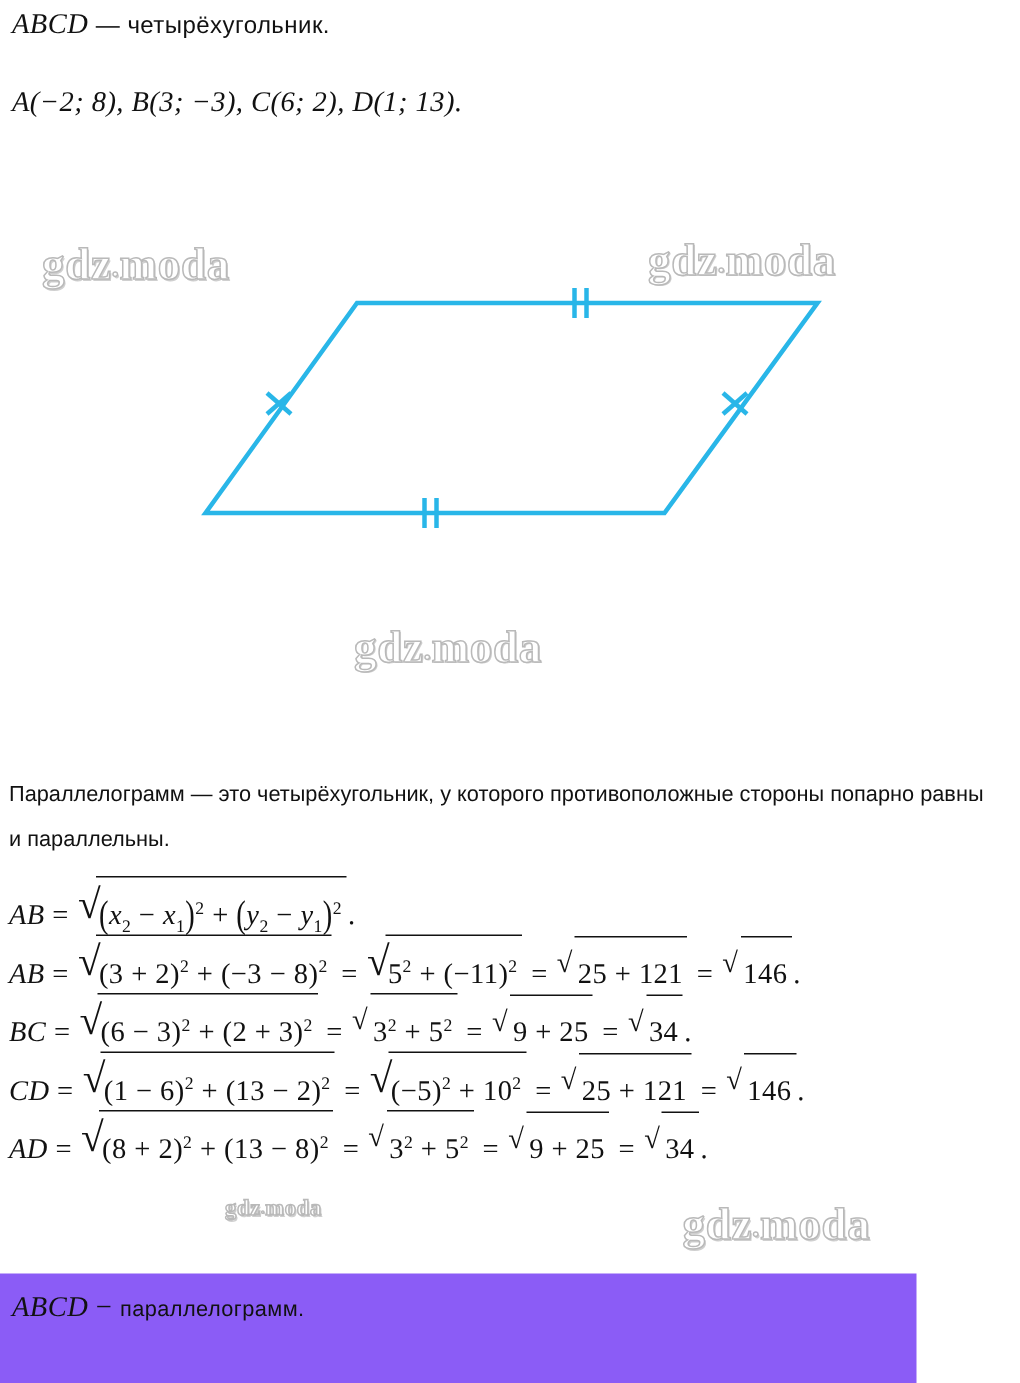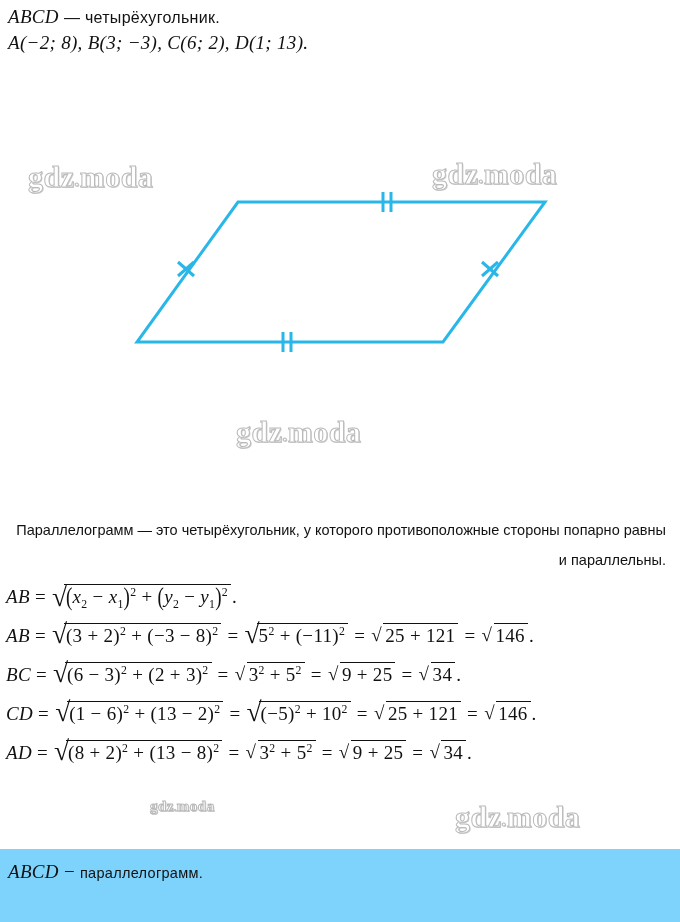--- a/index.html
+++ b/index.html
@@ -42,21 +42,21 @@
   
   .line-1 {
     position: absolute;
     left: 8px;
     top: 6px;
     white-space: nowrap;
   }
   .line-2 {
     position: absolute;
     left: 8px;
-    top: 32px;
+    top: 58px;
     white-space: nowrap;
     font-style: italic;
   }
 
   
   .figure {
     position: absolute;
     left: 0;
     top: 130px;
     width: 680px;
@@ -91,21 +91,20 @@
 
   
   .defn {
     position: absolute;
     left: 6px;
     top: 515px;
     width: 660px;
     font-size: 14.5px;
     line-height: 30px;
     color: #111;
-    text-align: right;
   }
 
   .formula {
     position: absolute;
     left: 6px;
     white-space: nowrap;
     text-align: right;
   }
   .f1 { top: 584px; }
   .f2 { top: 623px; }
@@ -131,21 +130,21 @@
   .sqrt > .radical {
     position: absolute;
     left: 0;
     top: 50%;
     transform: translateY(-50%);
     font-size: 1.0em;
   }
   .sqrt > .rad-body {
     display: inline-block;
     border-top: 1.2px solid #111;
-    padding: 1px 3px 0 2px;
+    padding: 14px 3px 0 2px;
   }
   .sqrt.tall > .radical {
     font-size: 1.45em;
     top: 46%;
   }
   sup {
     font-size: 0.62em;
     font-style: normal;
     vertical-align: super;
   }
@@ -158,23 +157,23 @@
     display: inline-block;
     transform: scaleY(1.35);
     font-style: normal;
   }
 
   
   .answer {
     position: absolute;
     left: 0;
     top: 849px;
-    width: 680px;
+    width: 611px;
     height: 73px;
-    background: #7dd3fc;
+    background: #8b5cf6;
     box-sizing: border-box;
   }
   .answer .answer-text {
     position: absolute;
     left: 8px;
     top: 12px;
     white-space: nowrap;
   }
   .answer-text .ans-label {
     font-family: "Liberation Sans", sans-serif;

